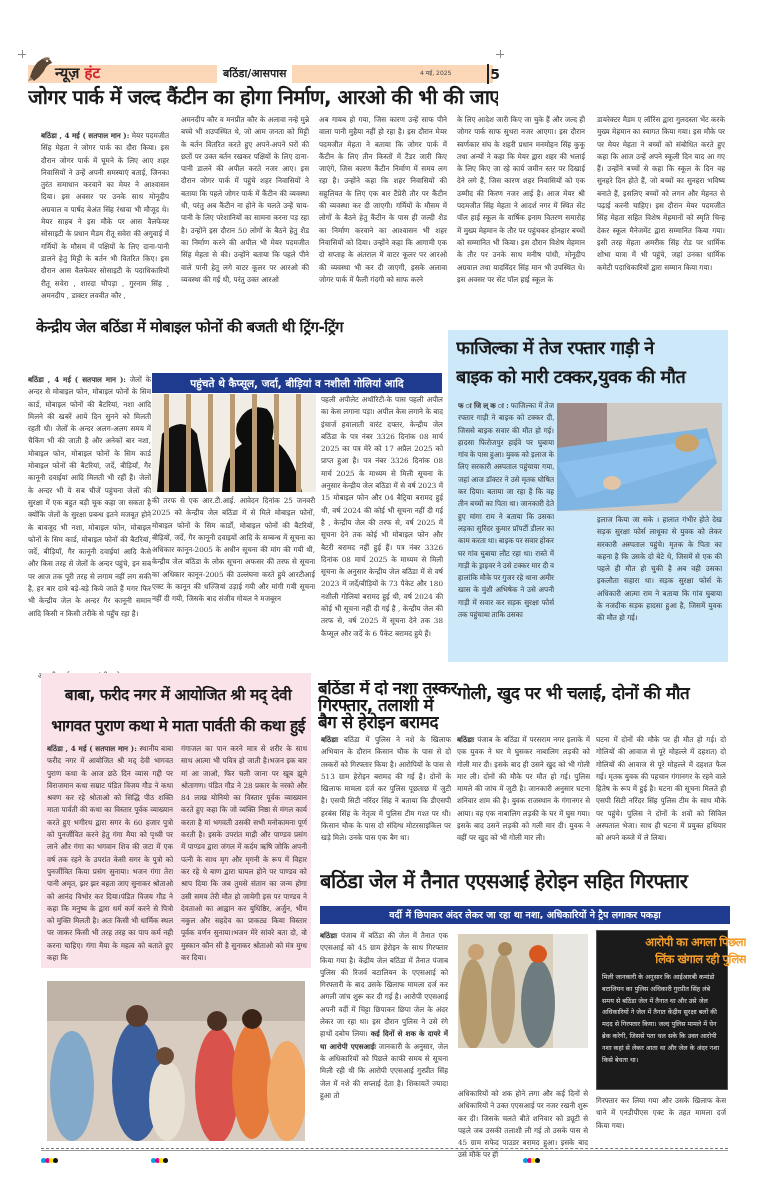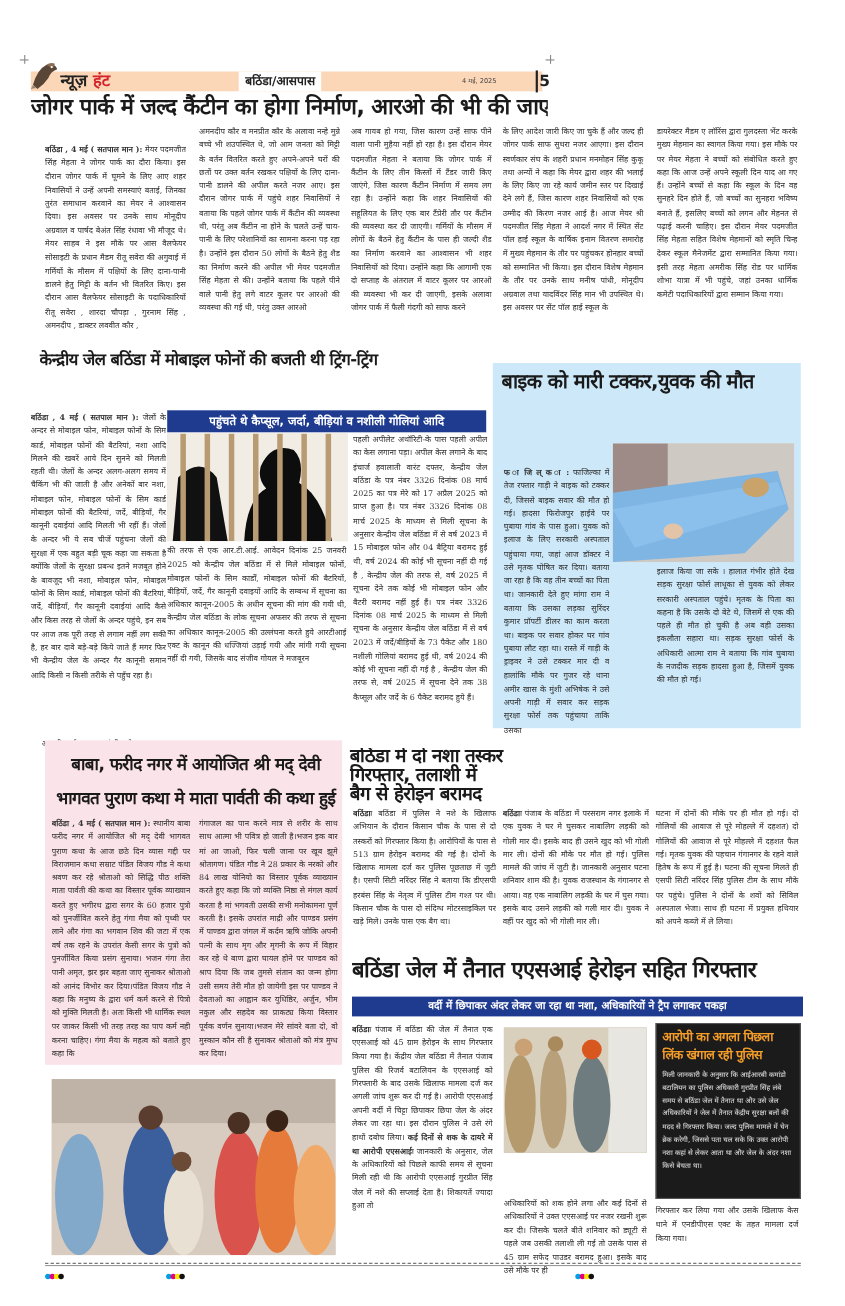--- a/index.html
+++ b/index.html
@@ -88,33 +88,34 @@
         <rect x="122" y="0" width="5" height="98"></rect>
       <rect x="144" y="0" width="5" height="98"></rect>
     </g>
   </svg>
 </div>
 <div class="abs txt" style="left:152px;top:495px;width:163px;height:165px;">की तरफ से एक आर.टी.आई. आवेदन दिनांक 25 जनवरी 2025 को केन्द्रीय जेल बठिंडा में से मिले मोबाइल फोनों, मोबाइल फोनों के सिम कार्डों, मोबाइल फोनों की बैटरियों, बीड़ियों, जर्दे, गैर कानूनी दवाइयों आदि के सम्बन्ध में सूचना का अधिकार कानून-2005 के अधीन सूचना की मांग की गयी थी, केन्द्रीय जेल बठिंडा के लोक सूचना अफसर की तरफ से सूचना का अधिकार कानून-2005 की उल्लंघना करते हुये आरटीआई एक्ट के कानून की धज्जियां उड़ाई गयी और मांगी गयी सूचना नहीं दी गयी, जिसके बाद संजीव गोयल ने मजबूरन</div>
 <div class="abs txt" style="left:321px;top:394px;width:122px;height:268px;">पहली अपीलेट अथॉरिटी-के पास पहली अपील का केस लगाना पड़ा। अपील केस लगाने के बाद इंचार्ज हवालाती वारंट दफ्तर, केन्द्रीय जेल बठिंडा के पत्र नंबर 3326 दिनांक 08 मार्च 2025 का पत्र मेरे को 17 अप्रैल 2025 को प्राप्त हुआ है। पत्र नंबर 3326 दिनांक 08 मार्च 2025 के माध्यम से मिली सूचना के अनुसार केन्द्रीय जेल बठिंडा में से वर्ष 2023 में 15 मोबाइल फोन और 04 बैट्रिया बरामद हुई थी, वर्ष 2024 की कोई भी सूचना नहीं दी गई है , केन्द्रीय जेल की तरफ से, वर्ष 2025 में सूचना देने तक कोई भी मोबाइल फोन और बैटरी बरामद नहीं हुई हैं। पत्र नंबर 3326 दिनांक 08 मार्च 2025 के माध्यम से मिली सूचना के अनुसार केन्द्रीय जेल बठिंडा में से वर्ष 2023 में जर्दे/बीड़ियों के 73 पैकेट और 180 नशीली गोलियां बरामद हुई थी, वर्ष 2024 की कोई भी सूचना नहीं दी गई है , केन्द्रीय जेल की तरफ से, वर्ष 2025 में सूचना देने तक 38 कैप्सूल और जर्दे के 6 पैकेट बरामद हुये हैं।</div>
 
 <div class="abs blue-box" style="left:448px;top:330px;width:280px;height:332px;"></div>
 <div class="abs hl" style="left:456px;top:333px;width:268px;font-size:18px;line-height:29px;">
+  <div>फाजिल्का में तेज रफ्तार गाड़ी ने</div>
   <div>बाइक को मारी टक्कर,युवक की मौत</div>
 </div>
 <div class="abs photo" style="left:557px;top:403px;width:165px;height:108px;background:#d6d3cf;">
   <svg width="165" height="108" viewBox="0 0 165 108">
     <rect width="165" height="108" fill="#cfc9c3"></rect>
     <rect x="0" y="0" width="50" height="60" fill="#9e8a86"></rect>
     <path d="M0 45 L150 25 L160 60 L120 100 L0 108 Z" fill="#7fb5e3"></path>
     <path d="M0 60 L150 35 L158 55 L20 95 Z" fill="#8cc0ec"></path>
     <ellipse cx="130" cy="40" rx="12" ry="9" fill="#c9a36a"></ellipse>
     <ellipse cx="55" cy="80" rx="9" ry="7" fill="#e3c4a6"></ellipse>
   </svg>
 </div>
-<div class="abs txt" style="left:458px;top:424px;width:96px;height:258px;">
+<div class="abs txt" style="left:458px;top:400px;width:96px;height:258px;font-family:Liberation Serif, serif;">
   <span class="lead">फ ा जि ल् क ा :</span>
   <span>फाजिल्का में तेज रफ्तार गाड़ी ने बाइक को टक्कर दी, जिससे बाइक सवार की मौत हो गई। हादसा फिरोजपुर हाईवे पर घुबाया गांव के पास हुआ। युवक को इलाज के लिए सरकारी अस्पताल पहुंचाया गया, जहां आज डॉक्टर ने उसे मृतक घोषित कर दिया। बताया जा रहा है कि  वह तीन बच्चों का पिता था। जानकारी देते हुए मांगा राम ने बताया कि उसका लड़का सुरिंदर कुमार प्रॉपर्टी डीलर का काम करता था। बाइक पर सवार होकर घर गांव घुबाया लौट रहा था। रास्ते में गाड़ी के ड्राइवर ने उसे टक्कर मार दी व हालांकि मौके पर गुजर रहे थाना अमीर खास के मुंशी अभिषेक ने उसे अपनी गाड़ी में सवार कर सड़क सुरक्षा फोर्स तक पहुंचाया ताकि उसका</span>
 </div>
 <div class="abs txt" style="left:597px;top:514px;width:125px;height:150px;">इलाज किया जा सके । हालात गंभीर होते देख सड़क सुरक्षा फोर्स लाधूका से युवक को लेकर सरकारी अस्पताल पहुंचे। मृतक के पिता का कहना है कि उसके दो बेटे थे, जिसमें से एक की पहले ही मौत हो चुकी है अब वही उसका इकलौता सहारा था। सड़क सुरक्षा फोर्स के अधिकारी आत्मा राम ने बताया कि गांव घुबाया के नजदीक सड़क हादसा हुआ है, जिसमें युवक की मौत हो गई।</div>
 
 <div class="abs pink-box" style="left:41px;top:673px;width:270px;height:295px;"></div>
 <div class="abs hl" style="left:48px;top:680px;width:260px;font-size:15.5px;line-height:31px;text-align:center;">
   <div>बाबा, फरीद नगर में आयोजित श्री मद् देवी</div>
   <div>भागवत पुराण कथा मे माता पार्वती की कथा हुई</div>
 </div>
@@ -144,20 +145,21 @@
   <div>बठिंडा में दो नशा तस्कर</div>
   <div>गिरफ्तार, तलाशी में</div>
   <div>बैग से हेरोइन बरामद</div>
 </div>
 <div class="abs txt" style="left:321px;top:734px;width:130px;height:118px;">
   <span class="lead">बठिंडाः</span>
   <span>बठिंडा में पुलिस ने नशे के खिलाफ अभियान के दौरान किसान चौक के पास से दो तस्करों को गिरफ्तार किया है। आरोपियों के पास से 513 ग्राम हेरोइन बरामद की गई है। दोनों के खिलाफ मामला दर्ज कर पुलिस पूछताछ में जुटी है। एसपी सिटी नरिंदर सिंह ने बताया कि डीएसपी हरबंस सिंह के नेतृत्व में पुलिस टीम गश्त पर थी। किसान चौक के पास दो संदिग्ध मोटरसाइकिल पर खड़े मिले। उनके पास एक बैग था।</span>
 </div>
 
 <div class="abs hl" style="left:457px;top:680px;width:270px;font-size:17px;line-height:27px;">
+  <div>गोली, खुद पर भी चलाई, दोनों की मौत</div>
 </div>
 <div class="abs txt" style="left:457px;top:734px;width:133px;height:120px;">
   <span class="lead">बठिंडाः</span>
   <span>पंजाब के बठिंडा में परसराम नगर इलाके में एक युवक ने घर मे घुसकर नाबालिग लड़की  को गोली मार दी। इसके बाद ही उसने खुद को भी गोली मार ली। दोनों की मौके पर मौत हो गई। पुलिस मामले की जांच में जुटी है। जानकारी अनुसार घटना शनिवार शाम की है। युवक राजस्थान के गंगानगर से आया। वह एक नाबालिग लड़की के घर में घुस गया। इसके बाद उसने लड़की को गली मार दी। युवक ने वहीं पर खुद को भी गोली मार ली।</span>
 </div>
 <div class="abs txt" style="left:596px;top:734px;width:130px;height:120px;">घटना में दोनों की मौके पर ही मौत हो गई। दो गोलियों की आवाज से पूरे मोहल्ले में दहशत) दो गोलियों की आवाज से पूरे मोहल्ले में दहशत फैल गई। मृतक युवक की पहचान गंगानगर के रहने वाले हितेष के रूप में हुई है। घटना की सूचना मिलते ही एसपी सिटी नरिंदर सिंह पुलिस टीम के साथ मौके पर पहुंचे। पुलिस ने दोनों के शवों को सिविल अस्पताल भेजा। साथ ही घटना में प्रयुक्त हथियार को अपने कब्जे में ले लिया।</div>
 
 <div class="abs hl" style="left:320px;top:865px;width:410px;font-size:20px;line-height:32px;">बठिंडा जेल में तैनात एएसआई हेरोइन सहित गिरफ्तार</div>
 <div class="abs blue-strap" style="left:320px;top:906px;width:410px;height:18px;font-size:9.5px;line-height:18px;">वर्दी में  छिपाकर अंदर लेकर जा रहा था नशा, अधिकारियों ने ट्रैप लगाकर पकड़ा</div>
 <div class="abs txt" style="left:320px;top:930px;width:128px;height:222px;">
@@ -174,21 +176,21 @@
     <ellipse cx="45" cy="65" rx="12" ry="45" fill="#b7a07a"></ellipse>
     <ellipse cx="80" cy="70" rx="17" ry="44" fill="#6e7c80"></ellipse>
     <circle cx="80" cy="20" r="9" fill="#d8571f"></circle>
     <circle cx="18" cy="18" r="8" fill="#c9a174"></circle>
     <circle cx="47" cy="15" r="7" fill="#a88a5c"></circle>
   </svg>
 </div>
 <div class="abs txt" style="left:458px;top:1088px;width:130px;height:102px;">अधिकारियों को शक होने लगा और कई दिनों से अधिकारियों ने उक्त एएसआई पर नजर रखनी शुरू कर दी। जिसके चलते बीते शनिवार को ड्यूटी से पहले जब उसकी तलाशी ली गई तो उसके पास से 45 ग्राम सफेद पाउडर बरामद हुआ। इसके बाद उसे मौके पर ही</div>
 
 <div class="abs dark-box" style="left:596px;top:930px;width:132px;height:160px;"></div>
-<div class="abs hl" style="left:602px;top:934px;width:122px;font-size:11.5px;line-height:17px;color:#f39c2a;">
+<div class="abs hl" style="left:624px;top:934px;width:122px;font-size:11.5px;line-height:17px;color:#f39c2a;text-align:right;">
   <div>आरोपी का अगला पिछला</div>
   <div>लिंक खंगाल रही पुलिस</div>
 </div>
 <div class="abs txt" style="left:602px;top:972px;width:120px;height:114px;color:#e6e6e6;font-family:'DejaVu Sans',sans-serif;font-size:6.4px;line-height:11.8px;text-align:left;">मिली जानकारी के अनुसार कि आईआरबी कमांडो बटालियन का पुलिस अधिकारी गुरप्रीत सिंह लंबे समय से बठिंडा जेल में तैनात था और उसे जेल अधिकारियों ने जेल में तैनात केंद्रीय सुरक्षा बलों की मदद से गिरफ्तार किया। जल्द पुलिस मामले में चेन ब्रेक करेगी, जिससे पता चल सके कि उक्त आरोपी नशा कहां से लेकर आता था और जेल के अंदर नशा किसे बेचता था।</div>
 <div class="abs txt" style="left:596px;top:1095px;width:130px;height:58px;">गिरफ्तार कर लिया गया और उसके खिलाफ केस थाने में एनडीपीएस एक्ट के तहत मामला दर्ज किया गया।</div>
 
 <div class="abs divider-dash" style="left:41px;top:1148px;width:687px;"></div>
 <div class="abs regline" style="left:41px;top:1150px;width:687px;"></div>
 <div class="abs" style="left:41px;top:1148px;">
   <span class="dot" style="background:#00a0e6;"></span><span class="dot" style="background:#e5007e;"></span><span class="dot" style="background:#ffe600;"></span><span class="dot" style="background:#111;"></span>

